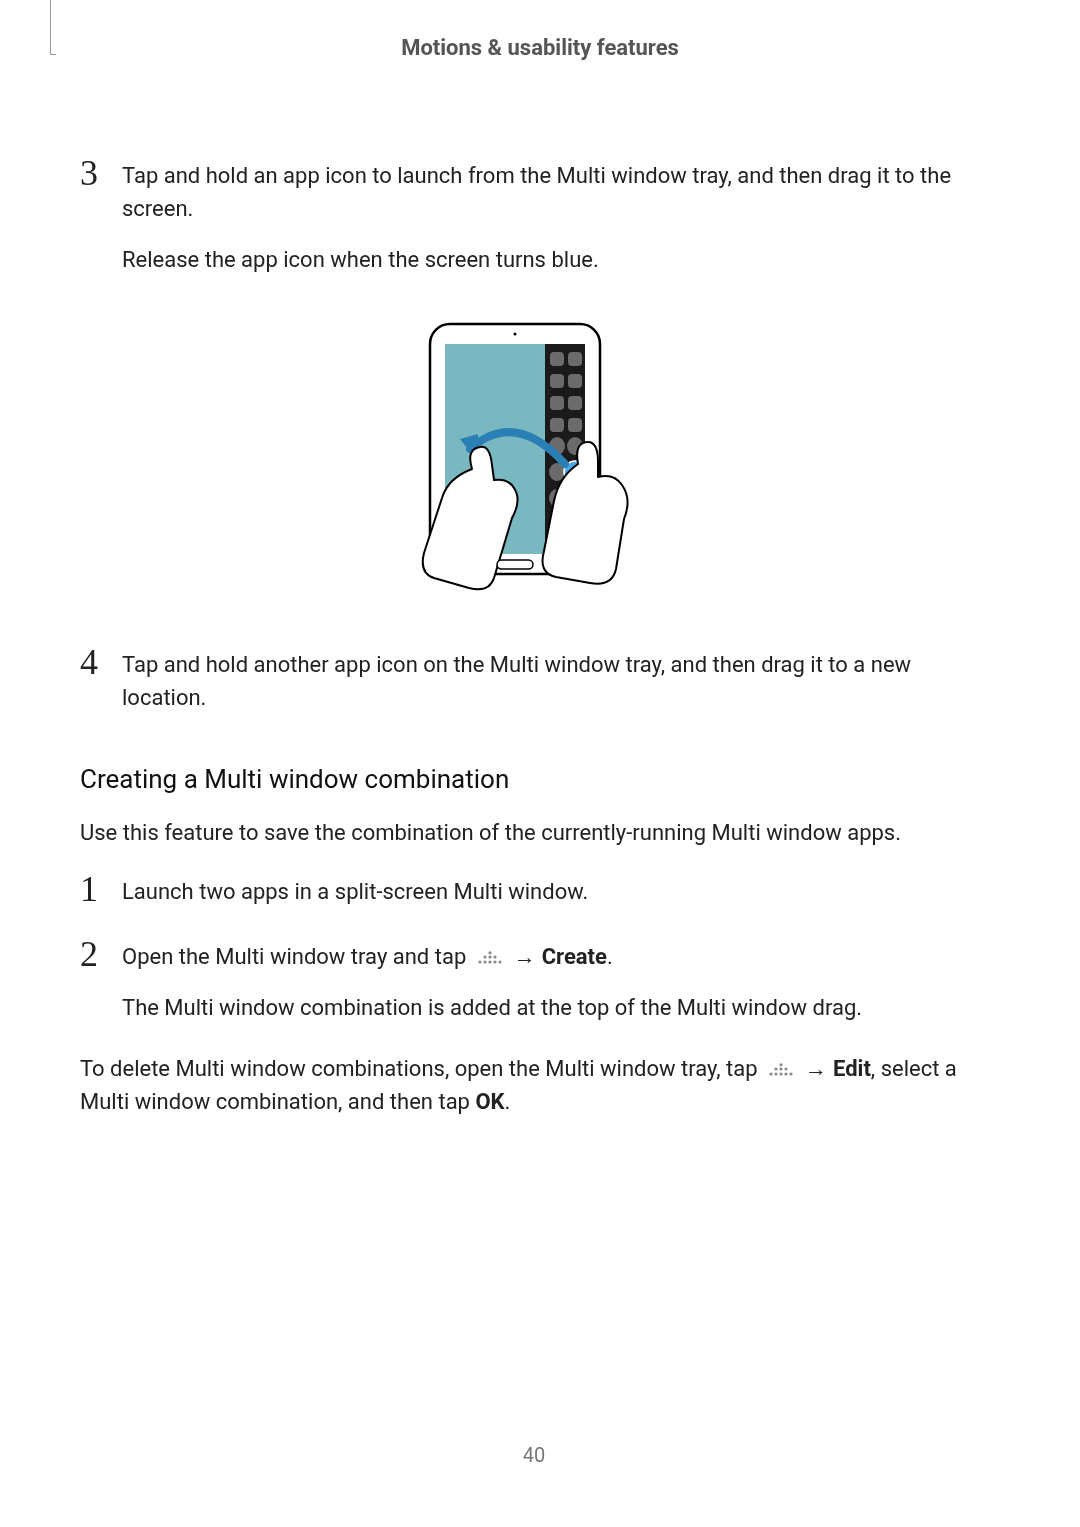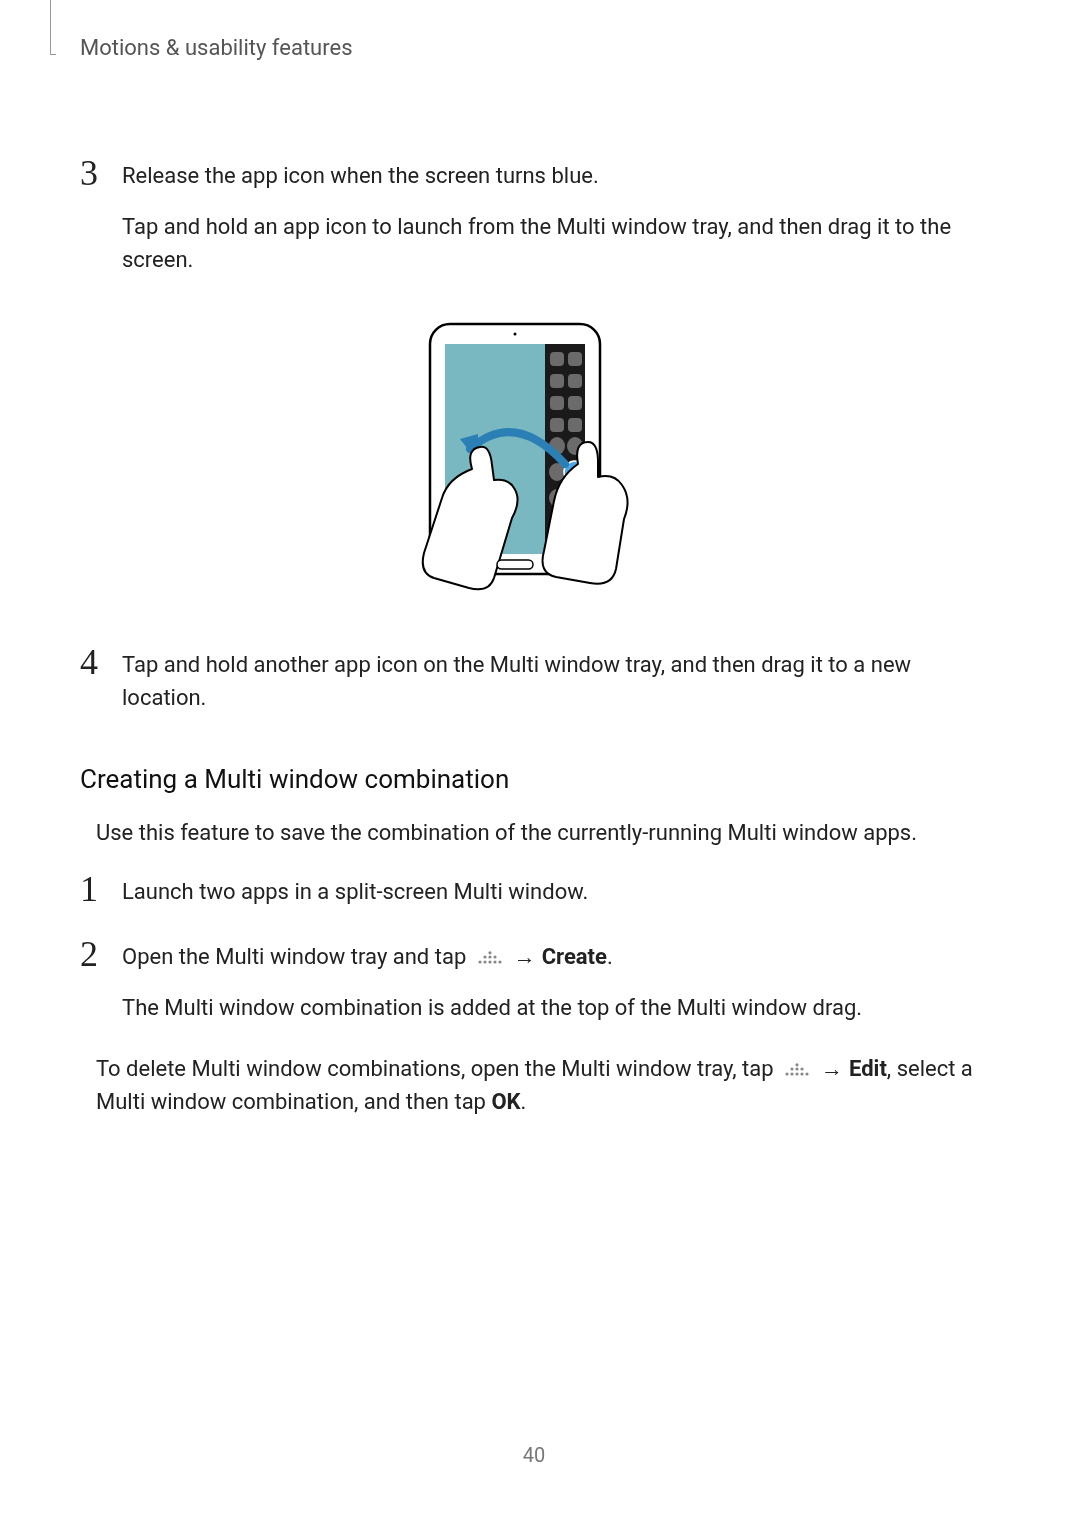--- a/index.html
+++ b/index.html
@@ -24,23 +24,24 @@
     left: -30px;
     top: -40px;
     width: 6px;
     height: 60px;
     border-left: 1px solid #999;
     border-bottom: 1px solid #999;
   }
   .header-text {
     font-size: 22px;
     color: #555;
-    font-weight: 400;
+    font-weight: 700;
     padding-top: 0px;
     padding-left: 0px;
+    text-align: center;
   }
   .step-row {
     display: flex;
     align-items: flex-start;
     margin-bottom: 10px;
   }
   .step-num {
     font-family: Georgia, "Times New Roman", serif;
     font-size: 36px;
     font-weight: 400;
@@ -67,21 +68,20 @@
     font-size: 26px;
     font-weight: 400;
     color: #111;
     margin: 32px 0 22px 0;
   }
   .body-text {
     font-size: 22px;
     line-height: 1.5;
     color: #222;
     margin-bottom: 22px;
-    margin-left: 16px;
   }
   .inline-icon-circle {
     display: inline-block;
     width: 20px;
     height: 20px;
     background: #7a7a7a;
     border-radius: 50%;
     vertical-align: middle;
     position: relative;
     margin: 0 2px;
@@ -118,22 +118,22 @@
 <div class="page">
 
   <div class="header-area">
     <div class="header-mark"></div>
     <div class="header-text">Motions &amp; usability features</div>
   </div>
 
   <div class="step-row">
     <div class="step-num">3</div>
     <div class="step-body">
+      <p>Tap and hold an app icon to launch from the Multi window tray, and then drag it to the screen.</p>
       <p>Release the app icon when the screen turns blue.</p>
-      <p>Tap and hold an app icon to launch from the Multi window tray, and then drag it to the screen.</p>
     </div>
   </div>
 
   <div class="illustration">
     <svg width="280" height="280" viewBox="0 0 280 280">
 
       <rect x="30" y="10" width="170" height="250" rx="20" ry="20" fill="#fff" stroke="#000" stroke-width="2.5"></rect>
 
       <circle cx="115" cy="20" r="1.5" fill="#000"></circle>
 

